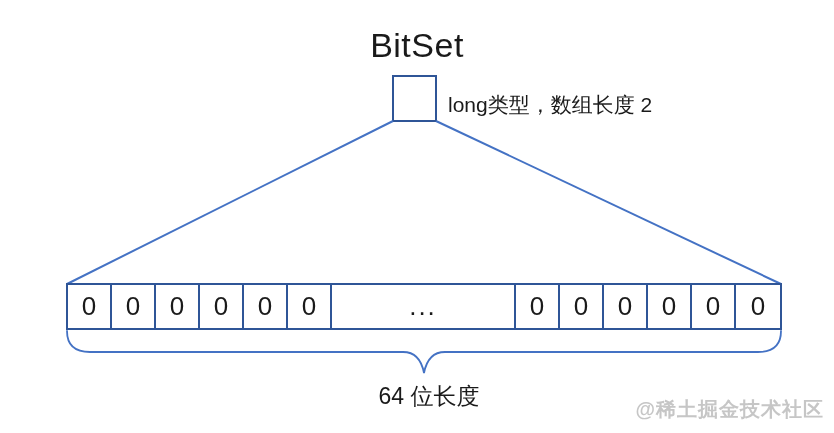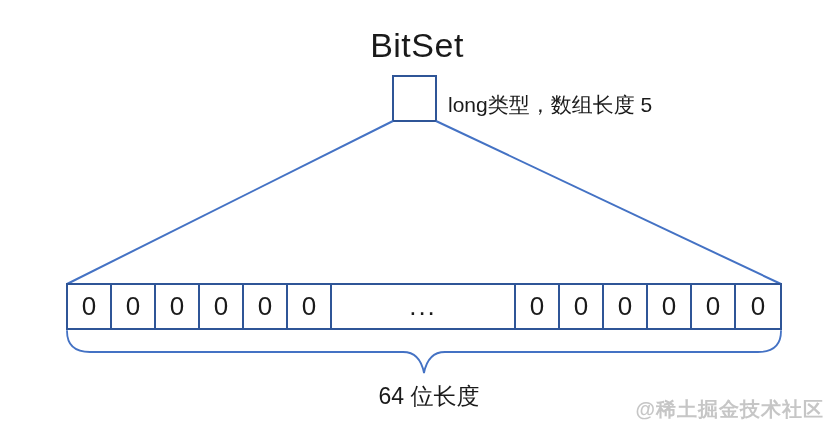--- a/index.html
+++ b/index.html
@@ -89,21 +89,21 @@
 </style>
 </head>
 <body>
 
 <div class="canvas">
 
   <div class="title">BitSet</div>
 
   <div class="array-square"></div>
 
-  <div class="array-label">long类型，数组长度 5</div>
+  <div class="array-label">long类型，数组长度 2</div>
 
   <svg class="overlay" viewBox="0 0 834 433">
     <line x1="393" y1="121" x2="67" y2="284" stroke="var(--line)" stroke-width="2"></line>
     <line x1="436" y1="121" x2="781" y2="284" stroke="var(--line)" stroke-width="2"></line>
     <path d="M 67 331
              Q 67 352 90 352
              L 403 352
              Q 420 352 424 373
              Q 428 352 445 352
              L 758 352

